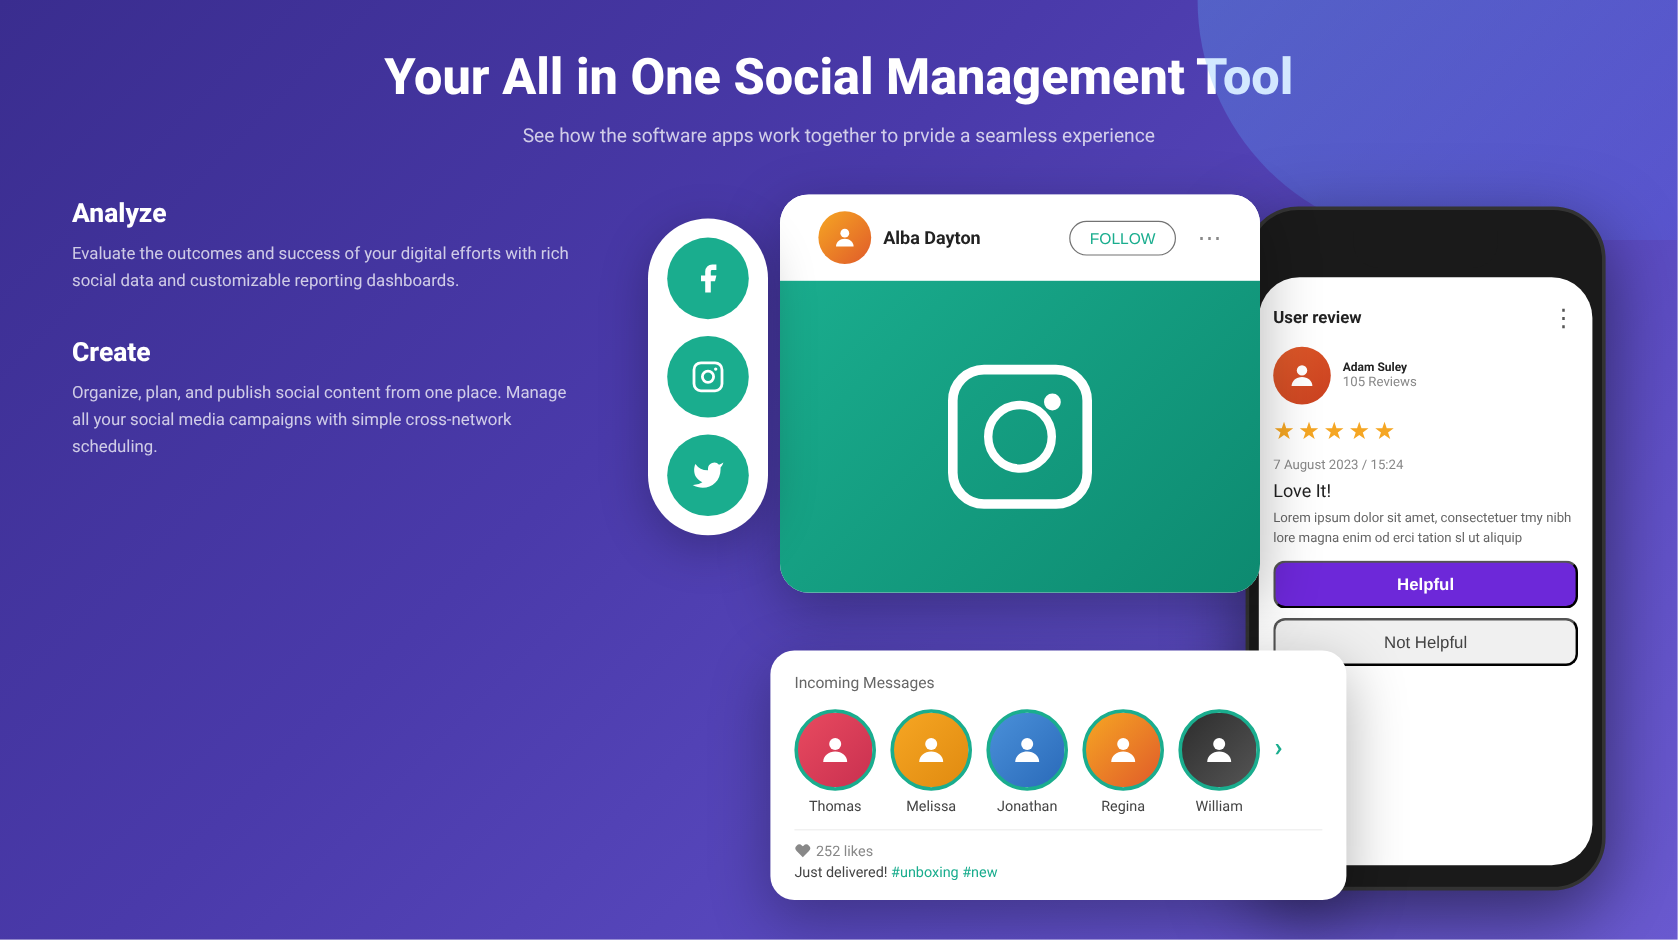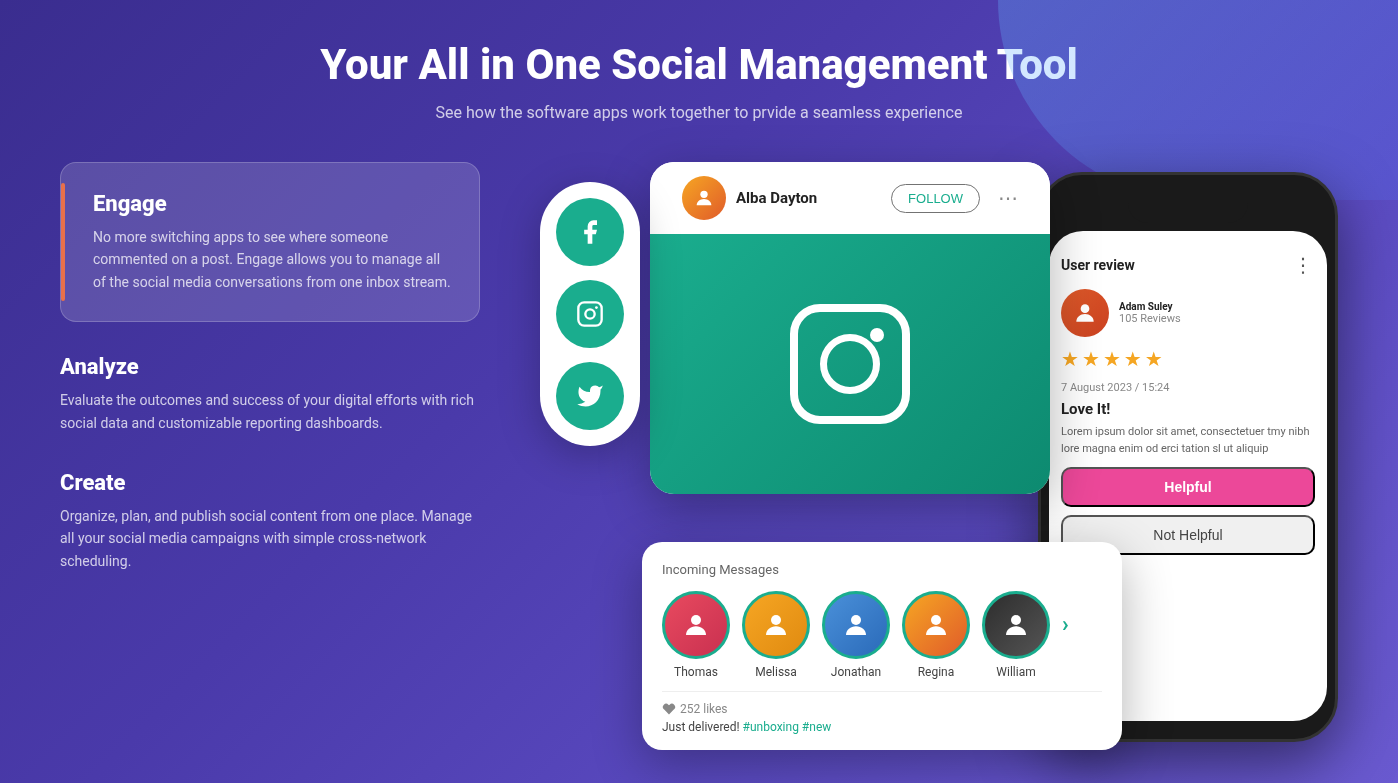--- a/index.html
+++ b/index.html
@@ -367,34 +367,34 @@
       color: #f5a623;
       font-size: 20px;
     }
     .review-date {
       font-size: 11px;
       color: #888;
       margin-bottom: 6px;
     }
     .review-heading {
       font-size: 15px;
-      font-weight: 700;
+      font-weight: 400;
       color: #222;
       margin-bottom: 6px;
     }
     .review-text {
       font-size: 11px;
       color: #666;
       line-height: 1.5;
       margin-bottom: 10px;
     }
     .helpful-btn {
       display: block;
       width: 100%;
-      background: #ec4899;
+      background: #6d28d9;
       color: white;
       font-weight: 700;
       font-size: 14px;
       padding: 10px;
       border-radius: 10px;
       text-align: center;
       margin-bottom: 8px;
     }
     .not-helpful-btn {
       display: block;
@@ -422,24 +422,20 @@
 
   <header class="header">
     <h1 class="main-title">Your All in One Social Management Tool</h1>
     <p class="subtitle">See how the software apps work together to prvide a seamless experience</p>
   </header>
 
   <div class="content-area">
 
     <div class="left-panel">
 
-      <div class="feature-card active">
-        <h2 class="feature-title">Engage</h2>
-        <p class="feature-desc">No more switching apps to see where someone commented on a post. Engage allows you to manage all of the social media conversations from one inbox stream.</p>
-      </div>
 
       <div class="feature-plain">
         <h2 class="feature-title">Analyze</h2>
         <p class="feature-desc">Evaluate the outcomes and success of your digital efforts with rich social data and customizable reporting dashboards.</p>
       </div>
 
       <div class="feature-plain">
         <h2 class="feature-title">Create</h2>
         <p class="feature-desc">Organize, plan, and publish social content from one place. Manage all your social media campaigns with simple cross-network scheduling.</p>
       </div>

